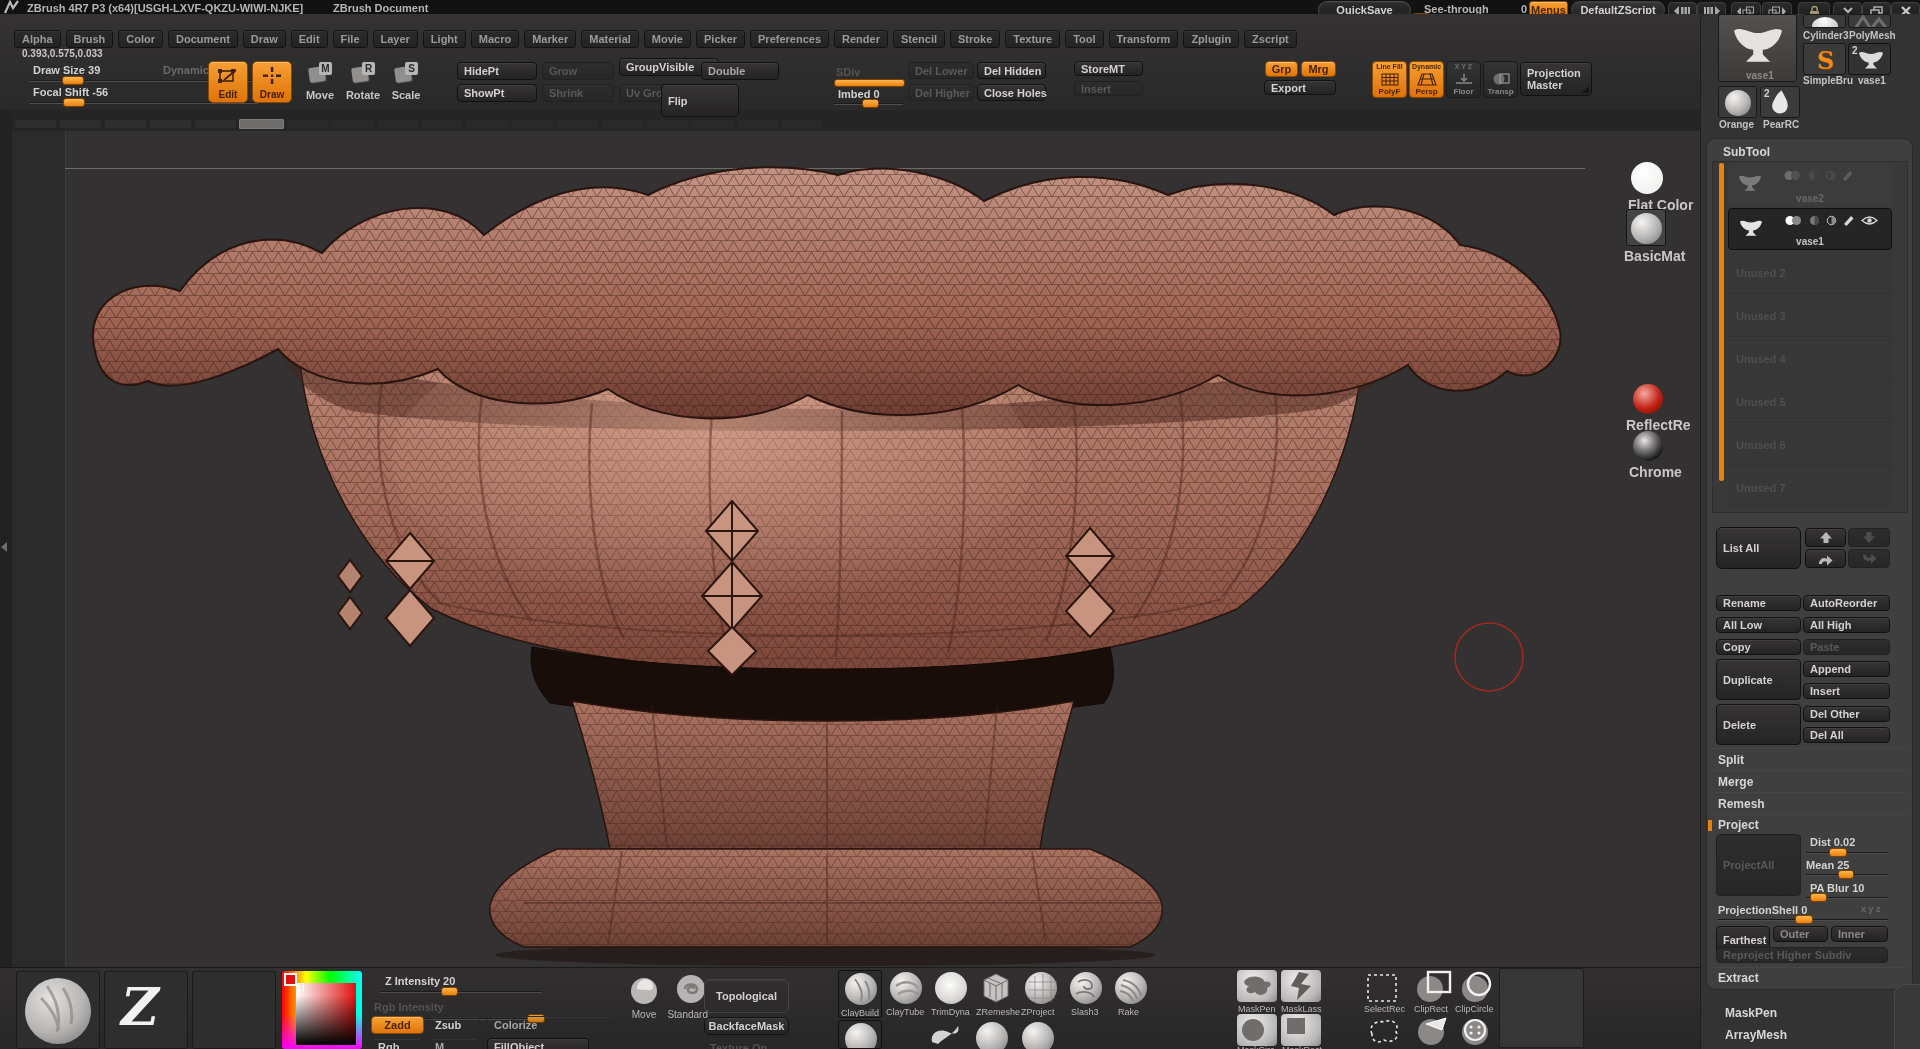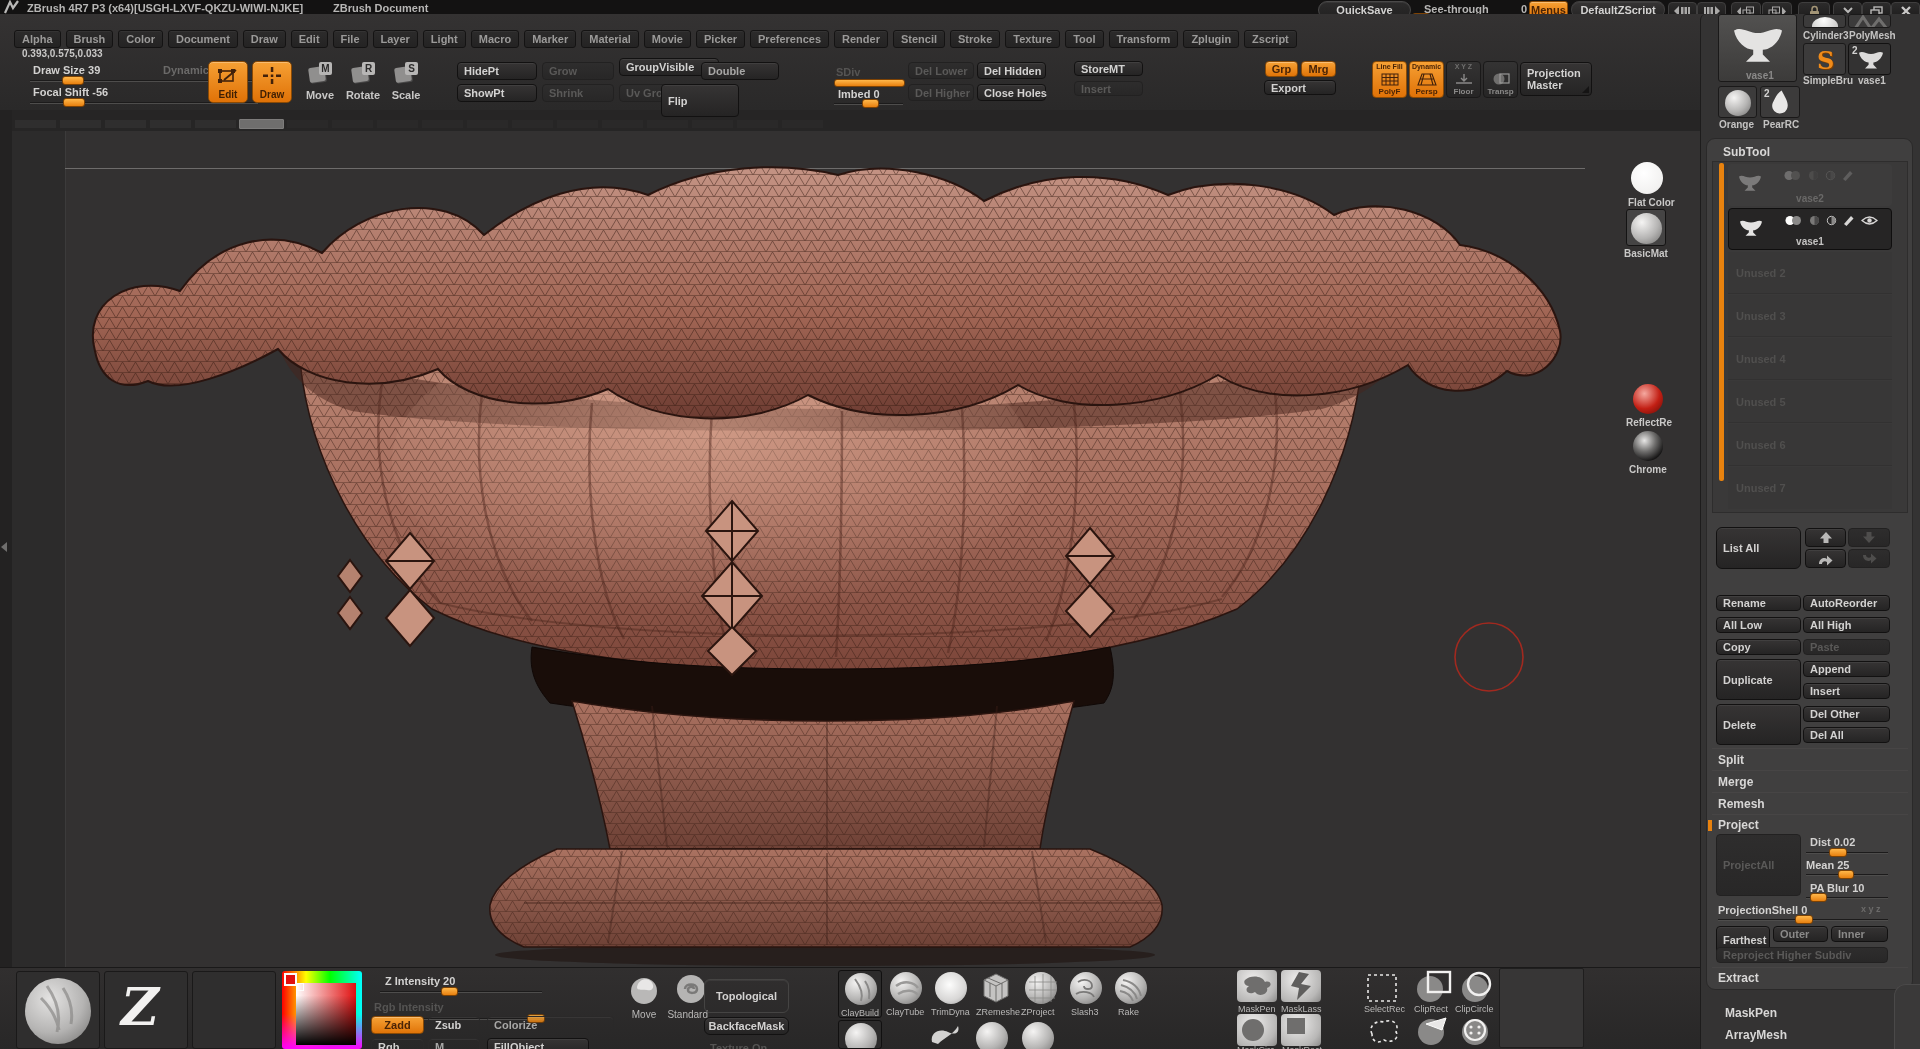--- a/index.html
+++ b/index.html
@@ -16,21 +16,21 @@
   .lbl{position:absolute;font-size:11px;font-weight:bold;color:#d3d2d1;white-space:nowrap}
   .lbl.dim{color:#6b6a69}.lbl.dis{color:#555453}
   .track{position:absolute;height:1px;background:#1c1b1b;border-bottom:1px solid #4e4d4c}
   .handle{position:absolute;width:16px;height:7px;border-radius:3px;background:linear-gradient(#ffb74a,#e8800f);border:1px solid #7d4204}
   .menurow{position:absolute;left:14px;top:30px;display:flex;gap:5px}
   .menu-item{background:linear-gradient(#2c2b2b,#242323);border:1px solid #141313;border-radius:3px;
     color:#9b9a99;font-size:11px;font-weight:bold;padding:2px 7px;box-shadow:inset 0 1px 0 rgba(255,255,255,.04);white-space:nowrap}
   .wbtn{position:absolute;background:linear-gradient(#2c2b2b,#1d1c1c);border:1px solid #3f3e3e;border-radius:4px;
     display:flex;align-items:center;justify-content:center}
   .tile{position:absolute;background:#343333;border:1px solid #1a1919;border-radius:3px;box-sizing:border-box;overflow:hidden}
-  .thlabel{position:absolute;font-size:10px;color:#b9b8b7;white-space:nowrap;font-weight:bold}
+  .thlabel{position:absolute;font-size:14px;color:#b9b8b7;white-space:nowrap;font-weight:bold}
   .sech{position:absolute;font-size:12px;font-weight:bold;color:#d8d7d6;white-space:nowrap}
   .hline{position:absolute;height:1px;background:#4c4b4a;opacity:.55}
   .tsq{position:relative;display:block;margin:0 auto;width:26px;height:23px}
   .tsq i{position:absolute;left:2px;top:5px;width:16px;height:15px;background:#908f8e;border-radius:2px;transform:rotate(-8deg);box-shadow:1px 1px 0 #4a4949}
   .tsq b{position:absolute;right:1px;top:0;width:13px;height:13px;background:#b7b6b5;color:#2c2b2b;font-size:10px;line-height:13px;border-radius:2px;text-align:center;font-style:normal}
   .tlabel{font-size:11px;font-weight:bold;color:#c8c7c6}
   .bigbtn{position:absolute;width:40px;height:42px;border-radius:5px;background:linear-gradient(#f6a034,#e07207);
     border:1px solid #8a4a05;box-shadow:inset 0 1px 0 rgba(255,255,255,.3);display:flex;flex-direction:column;
     align-items:center;justify-content:space-between;padding:5px 0 2px;box-sizing:border-box;color:#3f1f04;font-size:10px;font-weight:bold}
   .mini{position:absolute;width:35px;height:37px;border-radius:4px;display:flex;flex-direction:column;align-items:center;

